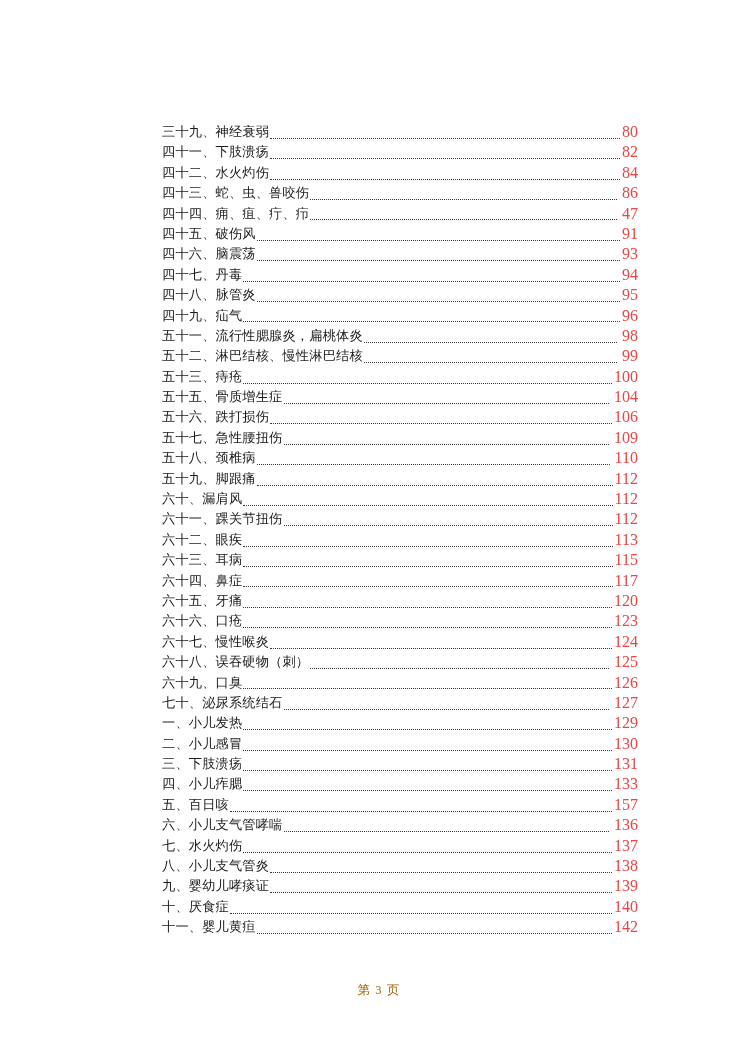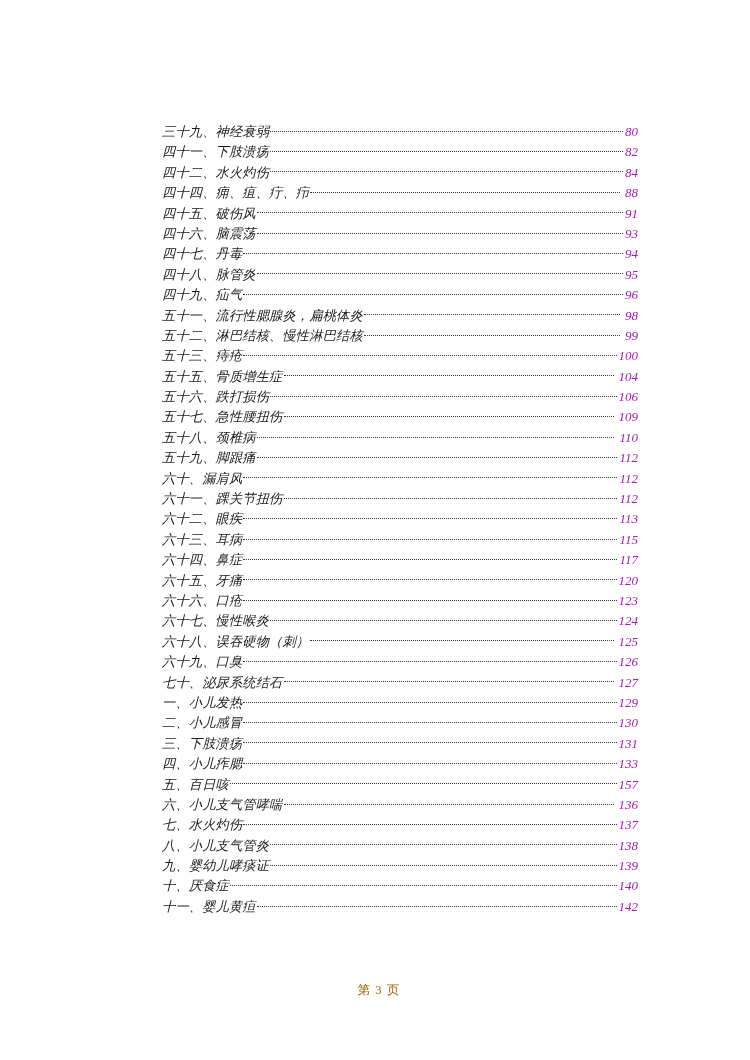--- a/index.html
+++ b/index.html
@@ -27,26 +27,25 @@
 
   #toc {
     position: absolute;
     left: 162px;
     top: 122px;
     width: 476px;
   }
 
   .toc-row {
     display: flex;
-    align-items: flex-start;
+    align-items: flex-end;
     height: 20.4px;
     line-height: 20.4px;
     white-space: nowrap;
     font-size: 13.2px;
-    font-style: italic;
   }
 
   .toc-title {
     flex: 0 0 auto;
     font-family: "Liberation Serif", "DejaVu Serif", serif;
     font-size: 13.2px;
     letter-spacing: 0.2px;
     color: #1a1a1a;
   }
 
@@ -63,22 +62,22 @@
     left: 0;
     right: 0;
     bottom: 3.5px;
     height: 0;
     border-bottom: 1.6px dotted #3a3a3a;
   }
 
   .toc-page {
     flex: 0 0 auto;
     font-family: "Liberation Serif", "DejaVu Serif", serif;
-    font-size: 13px;
-    color: #a21caf;
+    font-size: 16px;
+    color: #ef4444;
     text-align: right;
     padding-left: 1px;
   }
 
   
   .toc-row.gap .toc-leader { margin-right: 4px; }
 
   #footer {
     position: absolute;
     left: 4px;
@@ -105,23 +104,28 @@
         <span class="toc-title">四十一、下肢溃疡</span>
         <span class="toc-leader"></span>
         <span class="toc-page">82</span>
       </div>
       <div class="toc-row">
         <span class="toc-title">四十二、水火灼伤</span>
         <span class="toc-leader"></span>
         <span class="toc-page">84</span>
       </div>
       <div class="toc-row gap">
+        <span class="toc-title">四十三、蛇、虫、兽咬伤</span>
+        <span class="toc-leader"></span>
+        <span class="toc-page">86</span>
+      </div>
+      <div class="toc-row gap">
         <span class="toc-title">四十四、痈、疽、疔、疖</span>
         <span class="toc-leader"></span>
-        <span class="toc-page">88</span>
+        <span class="toc-page">47</span>
       </div>
       <div class="toc-row">
         <span class="toc-title">四十五、破伤风</span>
         <span class="toc-leader"></span>
         <span class="toc-page">91</span>
       </div>
       <div class="toc-row">
         <span class="toc-title">四十六、脑震荡</span>
         <span class="toc-leader"></span>
         <span class="toc-page">93</span>

